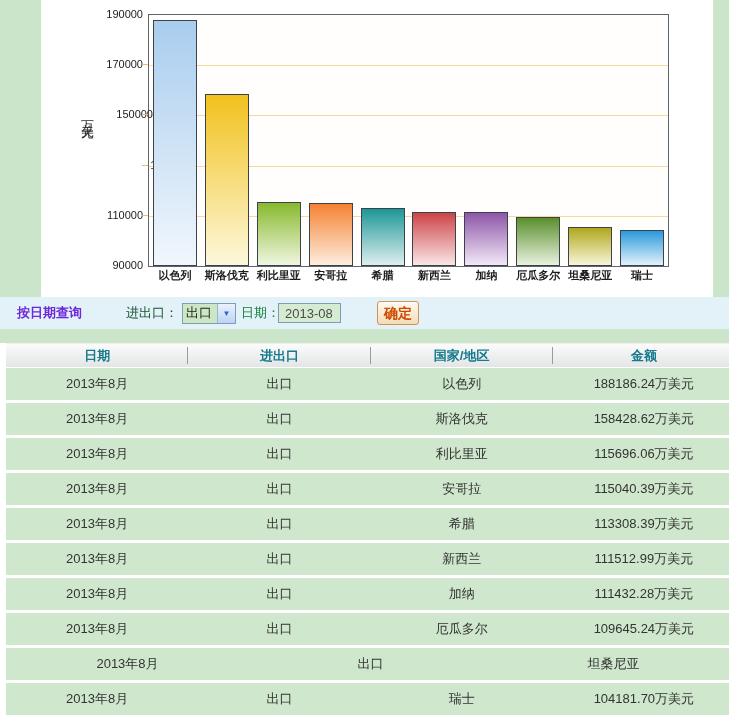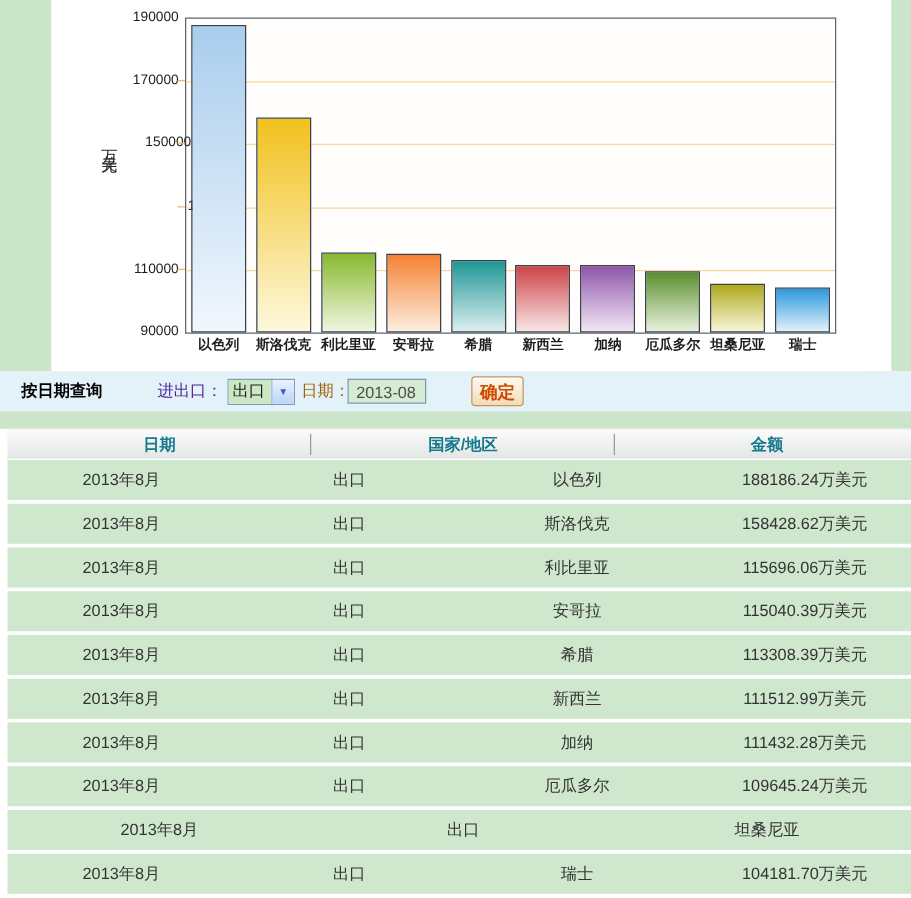--- a/index.html
+++ b/index.html
@@ -26,30 +26,30 @@
   .bars{position:absolute;left:84px;top:15px;width:519px;height:251px;
         display:flex;align-items:flex-end;}
   .slot{flex:1;display:flex;justify-content:center;align-items:flex-end;height:100%;}
   .bar{width:44px;box-sizing:border-box;border:1px solid #3a434c;}
   .xlabels{position:absolute;left:84px;top:268px;width:519px;display:flex;}
   .xlab{flex:1;text-align:center;font-size:11px;font-weight:bold;color:#1d1d1d;white-space:nowrap;}
 
   
   .query-bar{position:absolute;left:0;top:297px;width:729px;height:32px;
              background:#e3f1f9;display:flex;align-items:center;}
-  .q-title{position:absolute;left:17px;font-size:13px;font-weight:bold;color:#000000;}
-  .q-label-io{position:absolute;left:126px;font-size:13px;color:#4c1d95;}
+  .q-title{position:absolute;left:17px;font-size:13px;font-weight:bold;color:#6d28d9;}
+  .q-label-io{position:absolute;left:126px;font-size:13px;color:#14532d;}
   .io-select{position:absolute;left:182px;width:54px;height:21px;border:1px solid #7f9db9;
              background:#fff;display:flex;align-items:stretch;box-sizing:border-box;}
   .io-select .sel-text{flex:1;background:#cbe7c3;font-size:13px;color:#1e1e1e;
              display:flex;align-items:center;padding-left:3px;}
   .io-select .sel-arrow{width:17px;background:linear-gradient(#eaf2fd,#bcd4f5);
              border-left:1px solid #9ab4d4;display:flex;align-items:center;justify-content:center;
              font-size:8px;color:#3a5fcd;}
-  .q-label-date{position:absolute;left:241px;font-size:13px;color:#a16207;}
+  .q-label-date{position:absolute;left:241px;font-size:13px;color:#15803d;}
   .date-input{position:absolute;left:278px;width:63px;height:20px;box-sizing:border-box;
              background:#d6ecd2;border:1px solid #7f9db9;font-size:13px;color:#4c4c4c;
              padding:0 0 0 6px;font-family:"Liberation Sans","DejaVu Sans",sans-serif;}
   .submit-btn{position:absolute;left:377px;width:42px;height:24px;box-sizing:border-box;
              background:linear-gradient(#fefaf0,#f2dcb8);border:1px solid #cf9355;border-radius:3px;
              color:#d04a00;font-weight:bold;font-size:14px;line-height:20px;text-align:center;
              padding:0;font-family:Liberation Sans, sans-serif;
              box-shadow:inset 0 1px 0 #fff;}
   .green-strip{position:absolute;left:0;top:329px;width:729px;height:14px;background:#cbe5cb;}
 
@@ -149,20 +149,21 @@
     <span class="q-label-date">日期：</span>
     <input class="date-input" type="text" value="2013-08" style="">
     <button class="submit-btn">确定</button>
   </div>
 
   <div class="green-strip"></div>
 
   <div class="table">
     <div class="thead" id="thead">
         <div class="th">日期<span class="divider"></span></div>
+        <div class="th">进出口<span class="divider"></span></div>
         <div class="th">国家/地区<span class="divider"></span></div>
         <div class="th">金额</div>
       </div>
     <div class="tbody" id="tbody">
         <div class="trow">
           <div class="td">2013年8月</div>
           <div class="td">出口</div>
           <div class="td">以色列</div>
           <div class="td">188186.24万美元</div>
         </div>

